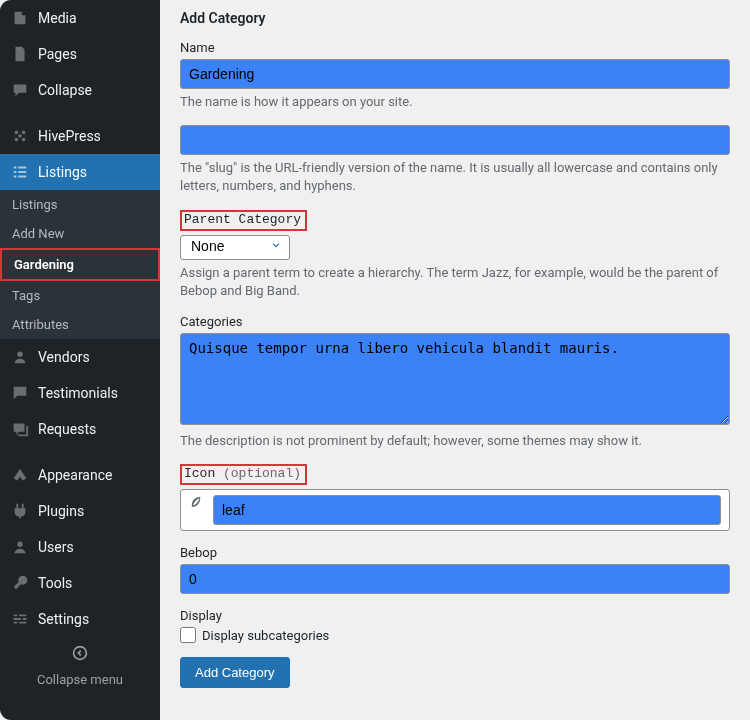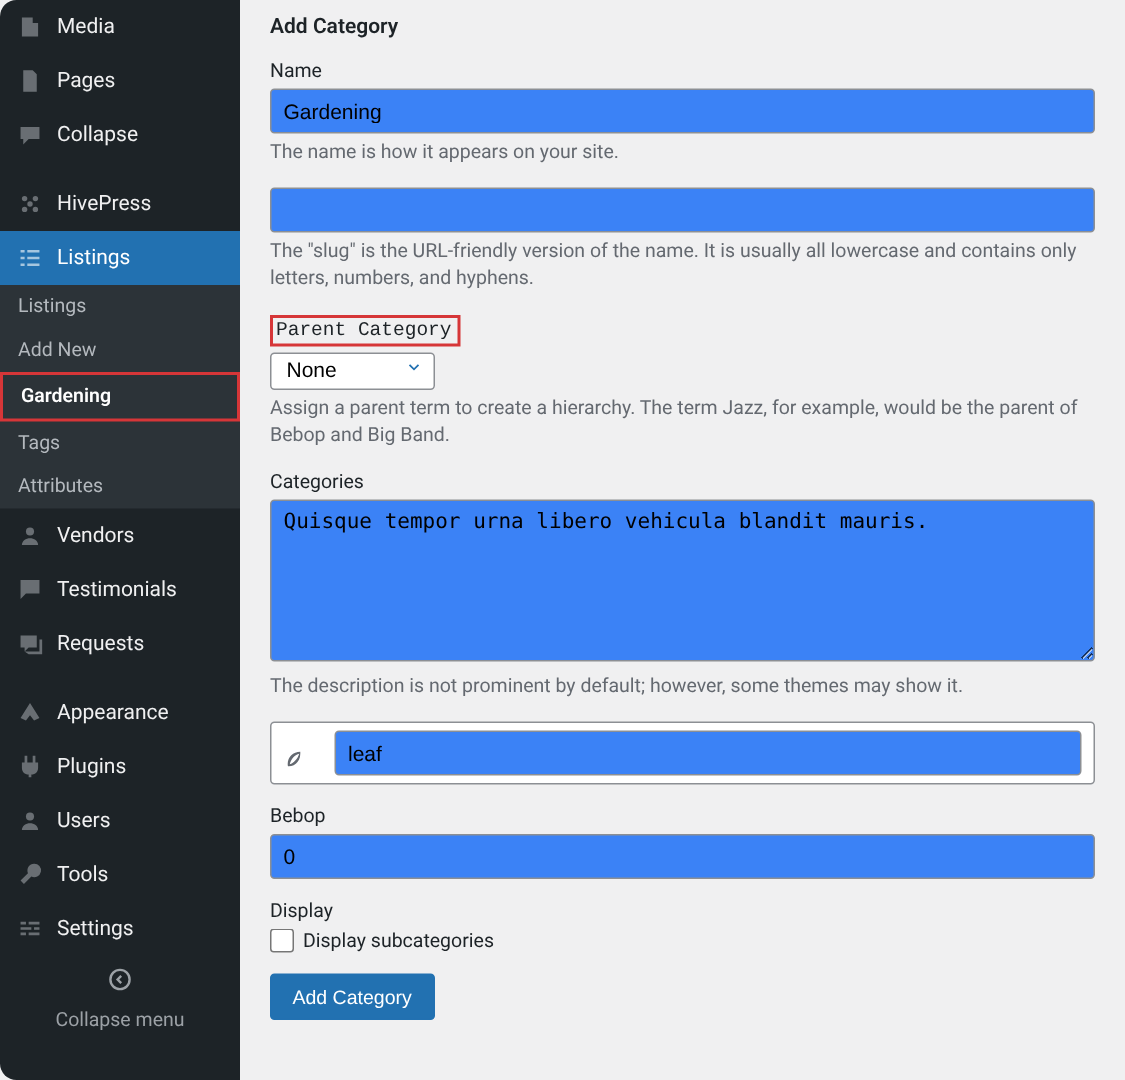--- a/index.html
+++ b/index.html
@@ -15,27 +15,27 @@
 .submenu { background: #2c3338; }
 .sub-item { padding: 7px 12px; color: #b4b9be; font-size: 13px; cursor: pointer; }
 .sub-item.current { color: #fff; font-weight: 600; border: 2px solid #d63638; }
 .collapse { display: flex; align-items: center; padding: 8px 10px; color: #9ca1a6; gap: 8px; cursor: pointer; font-size: 13px; flex-direction: column; }
 .collapse .ico svg { fill: #9ca1a6; }
 .main { flex: 1; padding: 10px 20px 20px 20px; background: #f0f0f1; overflow-y: auto; }
 h2.title { font-size: 14px; font-weight: 600; margin-bottom: 14px; color: #1d2327; }
 .field { margin-bottom: 14px; }
 .field label.lbl { display: block; font-size: 13px; color: #1d2327; margin-bottom: 4px; }
 .field input[type=text], .field textarea { width: 100%; padding: 6px 8px; border: 1px solid #8c8f94; border-radius: 3px; font-size: 14px; background: #3b82f6; }
-.field textarea { height: 108px; resize: vertical; }
+.field textarea { height: 92px; resize: vertical; }
 .desc { color: #646970; font-size: 13px; margin-top: 4px; line-height: 1.4; }
 .selectwrap { display: inline-block; position: relative; }
 .selectwrap select { padding: 2px 28px 5px 10px; border: 1px solid #8c8f94; border-radius: 3px; font-size: 14px; background: #fff; appearance: none; -webkit-appearance: none; min-width: 110px; }
 .selectwrap .chev { position: absolute; right: 8px; top: 50%; transform: translateY(-50%); pointer-events: none; }
 .hlbox { display: inline-block; border: 2px solid #d63638; padding: 0 4px 2px 2px; font-family: Liberation Mono, monospace; }
-.iconfield { display: flex; align-items: flex-end; width: 100%; border: 1px solid #8c8f94; border-radius: 3px; background: #fff; padding: 5px 8px; gap: 20px; }
+.iconfield { display: flex; align-items: flex-start; width: 100%; border: 1px solid #8c8f94; border-radius: 3px; background: #fff; padding: 5px 8px; gap: 10px; }
 .iconfield input { border: none; outline: none; font-size: 14px; flex: 1; }
 .chk { display: flex; align-items: center; gap: 6px; }
 .chk input { width: 16px; height: 16px; }
 .btn { background: #2271b1; color: #fff; border: 1px solid #2271b1; padding: 7px 14px; border-radius: 3px; font-size: 13px; cursor: pointer; }
 .optional { color: #646970; }
 </style>
 </head>
 <body>
 
 <div class="container">
@@ -198,20 +198,21 @@
       <p class="desc">Assign a parent term to create a hierarchy. The term Jazz, for example, would be the parent of Bebop and Big Band.</p>
     </div>
 
     <div class="field">
       <label class="lbl">Categories</label>
       <textarea style="">Quisque tempor urna libero vehicula blandit mauris.</textarea>
       <p class="desc">The description is not prominent by default; however, some themes may show it.</p>
     </div>
 
     <div class="field">
+      <div style="margin-bottom:4px"><span class="hlbox"><span>Icon </span><span class="optional">(optional)</span></span></div>
       <div class="iconfield">
         <span><svg width="14" height="14" viewBox="0 0 20 20">
               <path d="M16 3C9 3 4 8 4 15c0 1 0 2 1 2 6 0 11-5 11-12 0-1 0-2 0-2zM6 15c1-5 5-9 9-10-2 6-6 9-9 10z" fill="#646970"></path>
             </svg></span>
         <input type="text" value="leaf" style="">
       </div>
     </div>
 
     <div class="field">
       <label class="lbl">Bebop</label>

